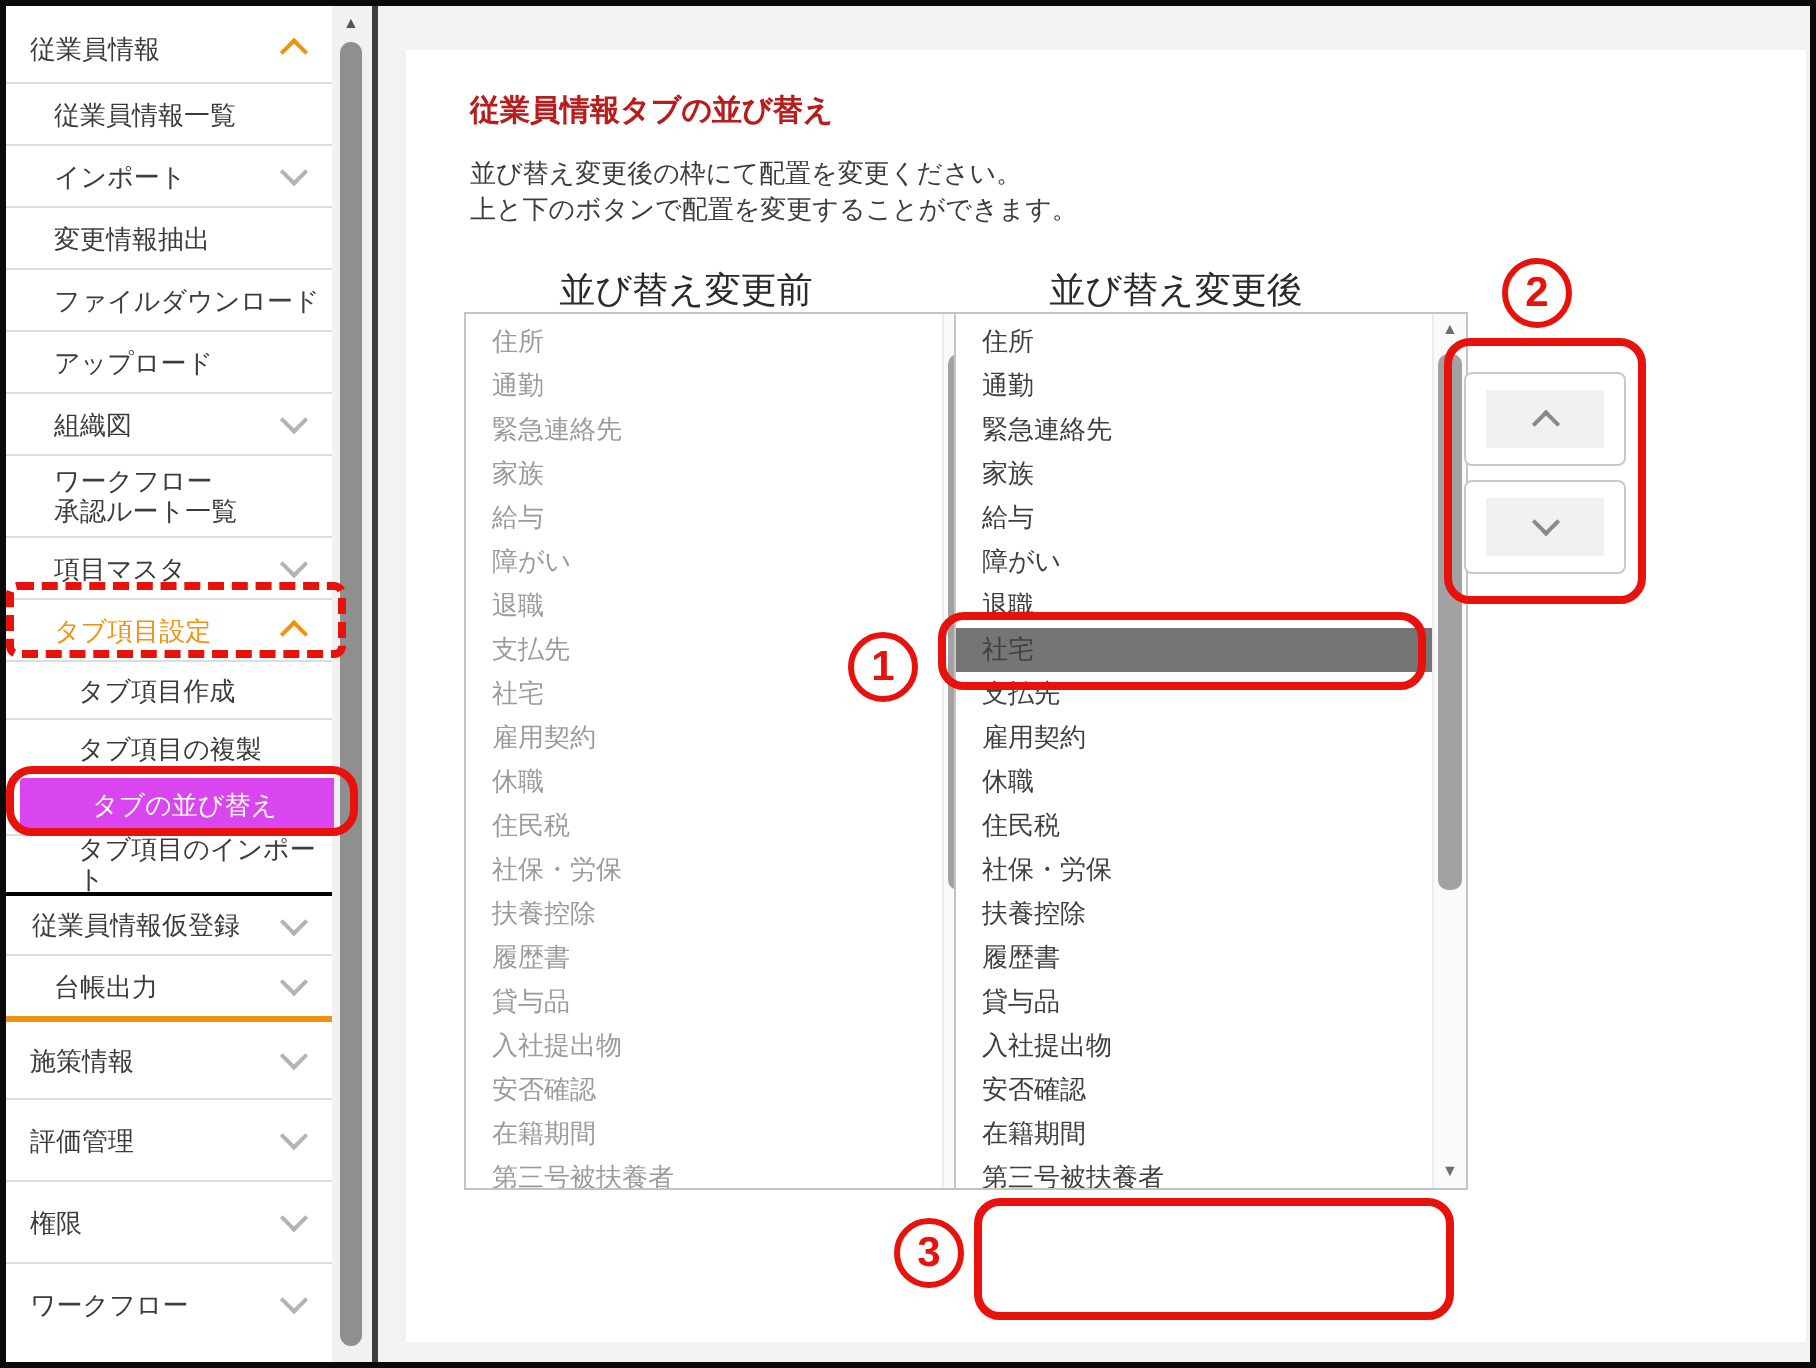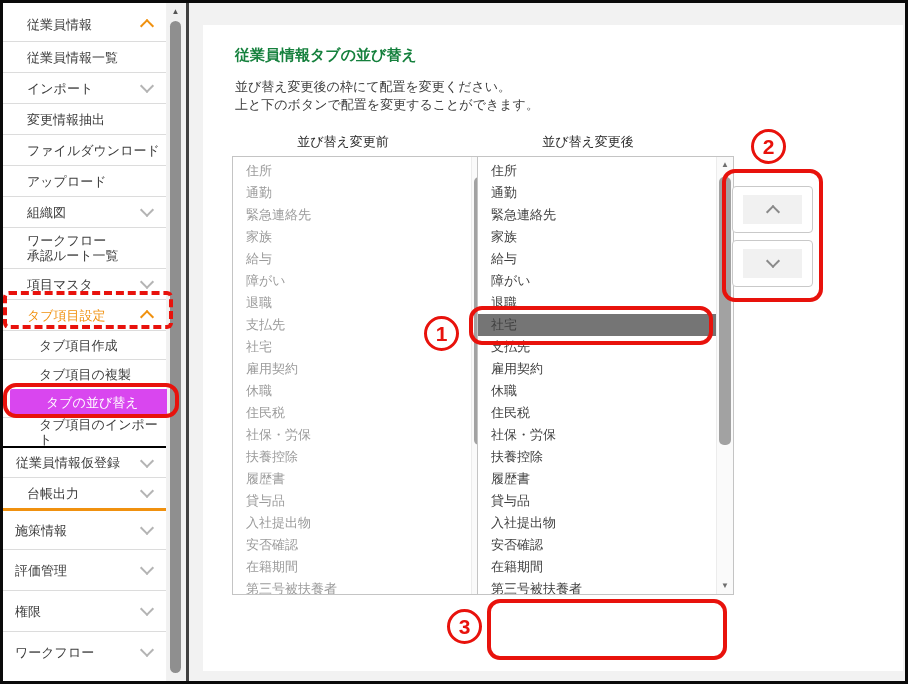--- a/index.html
+++ b/index.html
@@ -4,42 +4,42 @@
 <style>
   html,body{margin:0;padding:0;background:#fff;}
   .frame{
     position:relative;width:908px;height:684px;box-sizing:border-box;
     border:3px solid #0a0a0a;background:#f2f2f2;overflow:hidden;
     font-family:"Liberation Sans","DejaVu Sans",sans-serif;
   }
   
   .sidebar{position:absolute;left:0;top:0;width:163px;height:678px;background:#fff;padding-top:4px;box-sizing:border-box;}
   .s-row{display:flex;align-items:center;justify-content:space-between;box-sizing:border-box;border-top:1px solid #dcdcdc;}
-  .s-row:first-child{border-top:0;margin-left:12px;}
+  .s-row:first-child{border-top:0;}
   .s-row .s-label{font-size:13px;color:#3c3c3c;white-space:pre-line;line-height:15px;}
   .h34{height:34px}.h31{height:31px}.h29{height:29px}.h41{height:41px}
   .lvl1{padding-left:12px}.lvl2{padding-left:24px}.lvl3{padding-left:36px}
   .s-row.org .s-label{color:#f0910f;}
   .s-row.sel{background:#d946ef;margin-left:7px;margin-right:-9px;border-radius:2px;height:27px;margin-top:1px;margin-bottom:1px;border-top:0;}
   .s-row.sel .s-label{color:#fff;}
   .s-row.sel + .s-row{border-top:1px solid #dcdcdc;}
   .s-row.divt-orange-thin{border-top:2px solid #000000;padding-left:13px;}
   .s-row.divt-orange{border-top:3px solid #f0910f;text-align:right;}
   .chev{width:8px;height:8px;border-right:2px solid #b4b4b4;border-bottom:2px solid #b4b4b4;transform:rotate(45deg);margin-right:14px;position:relative;top:-2px;flex-shrink:0;}
   .chev.up{border-color:#f0910f;transform:rotate(225deg);top:2px;}
   
   .sb-scroll{position:absolute;left:164px;top:0;width:17px;height:678px;background:#f1f1f1;}
   .sb-scroll .tri{position:absolute;top:4px;left:0;right:0;text-align:center;font-size:8px;color:#555;line-height:10px;}
   .sb-thumb{position:absolute;left:3px;width:11px;top:18px;height:652px;background:#8f8f8f;border-radius:6px;}
   .vline{position:absolute;left:183px;top:0;width:3px;height:678px;background:#404040;}
   
   .panel{position:absolute;left:200px;top:22px;width:700px;height:646px;background:#fff;}
-  .p-title{position:absolute;left:32px;top:21px;margin:0;font-size:15px;font-weight:bold;color:#15803d;}
+  .p-title{position:absolute;left:32px;top:21px;margin:0;font-size:15px;font-weight:bold;color:#b91c1c;}
   .inst{position:absolute;left:32px;top:53px;font-size:13px;color:#3d3d3d;line-height:18px;}
-  .col-head{position:absolute;top:108px;width:222px;text-align:center;font-size:13px;color:#2b2b2b;}
+  .col-head{position:absolute;top:108px;width:222px;text-align:center;font-size:18px;color:#2b2b2b;}
   .col-head.before{left:29px;} .col-head.after{left:274px;}
   .listbox{position:absolute;top:131px;width:257px;height:439px;background:#fff;border:1px solid #c4c4c4;box-sizing:border-box;}
   .listbox.before{left:29px;} .listbox.after{left:274px;}
   .l-items{position:absolute;left:0;top:3px;right:16px;bottom:0;overflow:hidden;}
   .l-item{height:22px;line-height:22px;padding-left:13px;font-size:13px;color:#9b9b9b;white-space:nowrap;}
   .listbox.after .l-item{color:#3f3f3f;}
   .l-item.sel{background:#757575;color:#fff;}
   .l-scroll{position:absolute;right:0;top:0;bottom:0;width:16px;background:#fafafa;border-left:1px solid #ececec;}
   .l-scroll .tri{position:absolute;left:0;right:0;text-align:center;font-size:8px;color:#6e6e6e;line-height:10px;}
   .l-scroll .tri.t{top:3px;} .l-scroll .tri.b{bottom:3px;}

